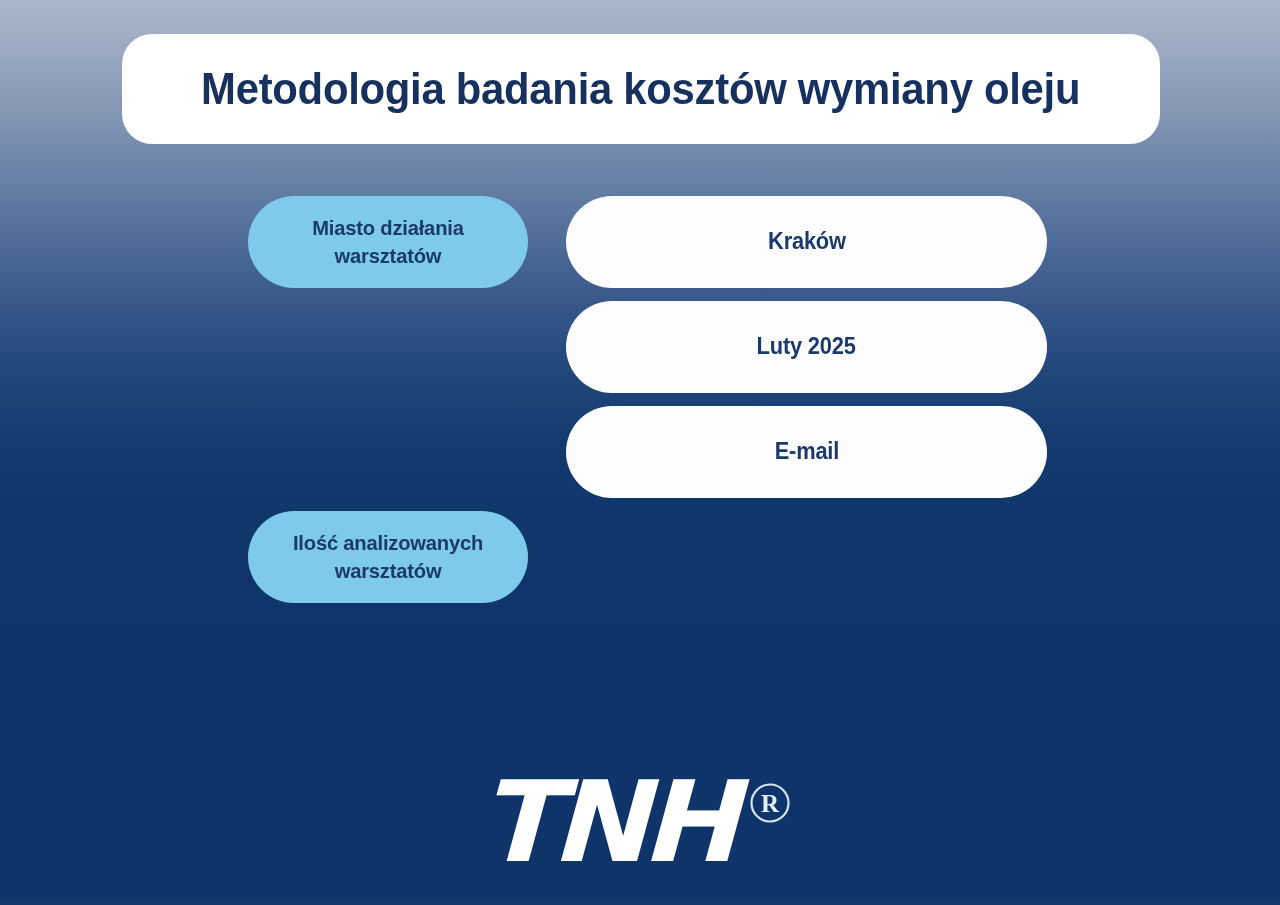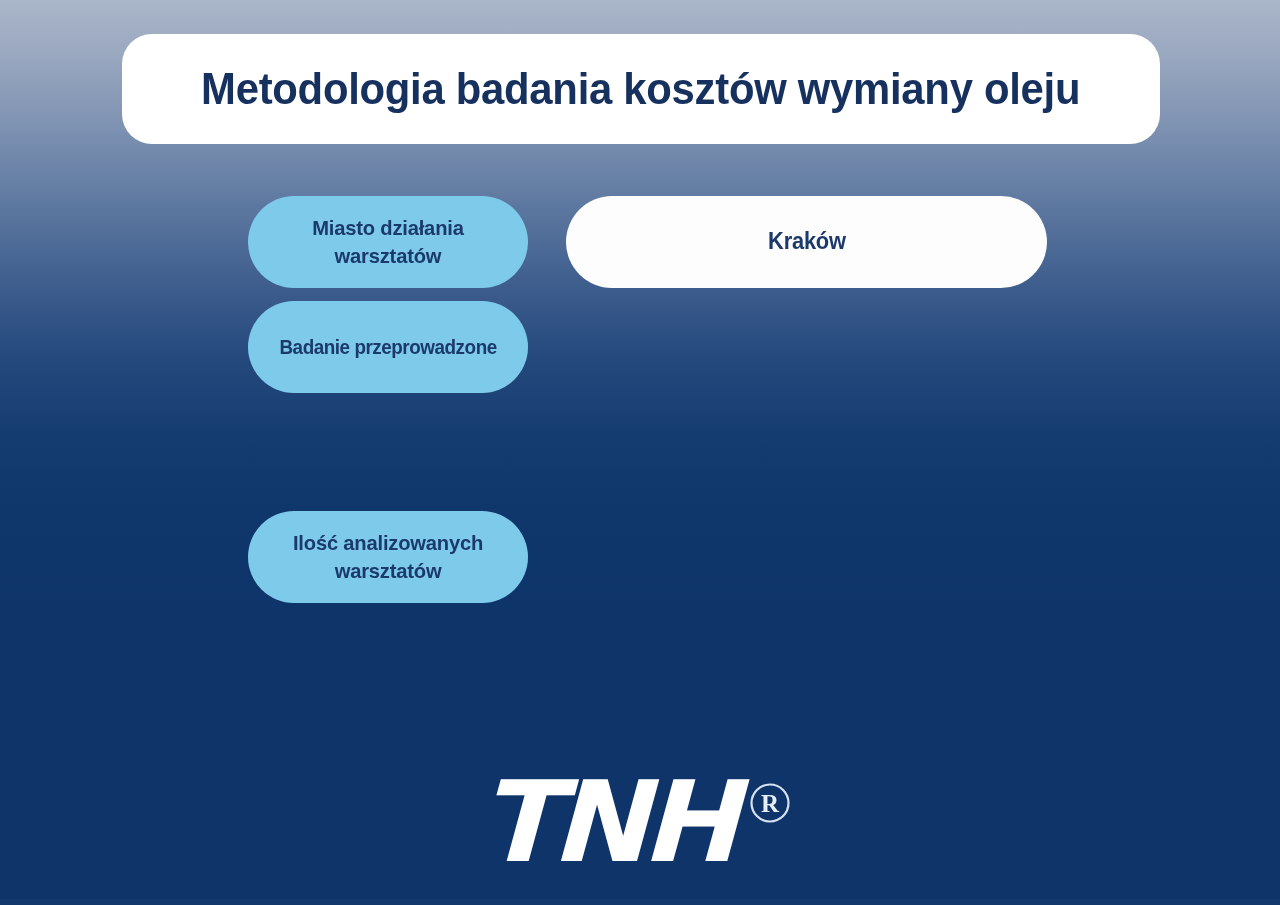--- a/index.html
+++ b/index.html
@@ -202,26 +202,29 @@
           <span>Miasto działania</span><br>
           <span>warsztatów</span>
         </div>
       </div>
       <div class="value-pill">
         <div class="value-text">Kraków</div>
       </div>
     </div>
 
     <div class="row">
-      <div class="label-pill">
-        <div class="label-text tight">Badanie przeprowadzone</div>
-      </div>
-    </div>
-
-    <div class="row">
+      <div class="value-pill">
+        <div class="value-text">Luty 2025</div>
+      </div>
+    </div>
+
+    <div class="row">
+      <div class="value-pill">
+        <div class="value-text">E-mail</div>
+      </div>
     </div>
 
     <div class="row">
       <div class="label-pill">
         <div class="label-text">
           <span>Ilość analizowanych</span><br>
           <span>warsztatów</span>
         </div>
       </div>
     </div>

